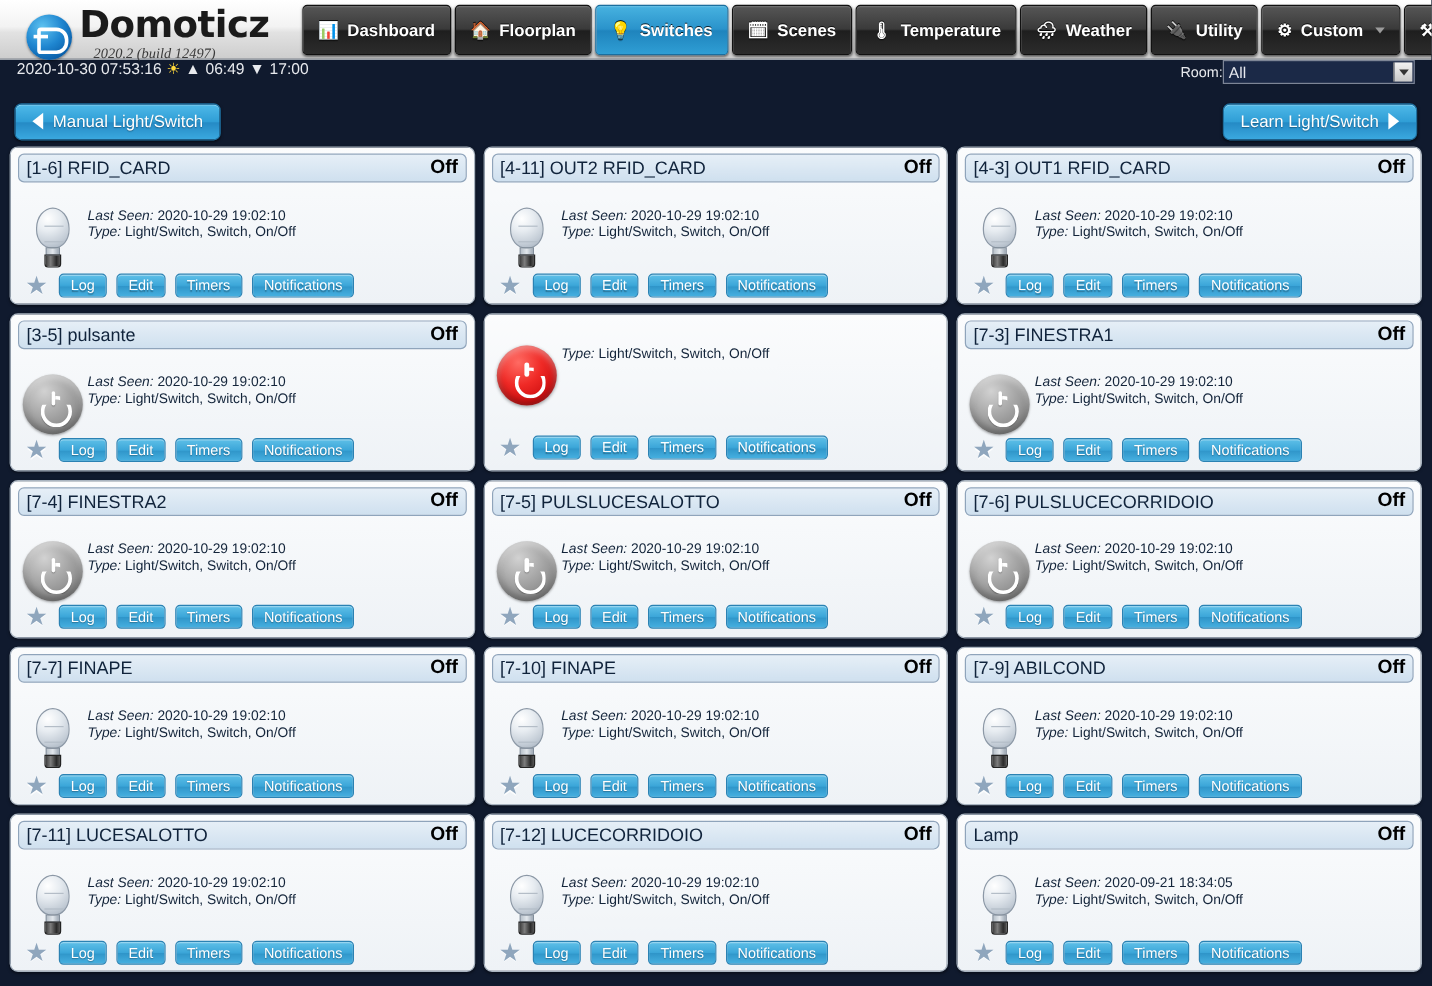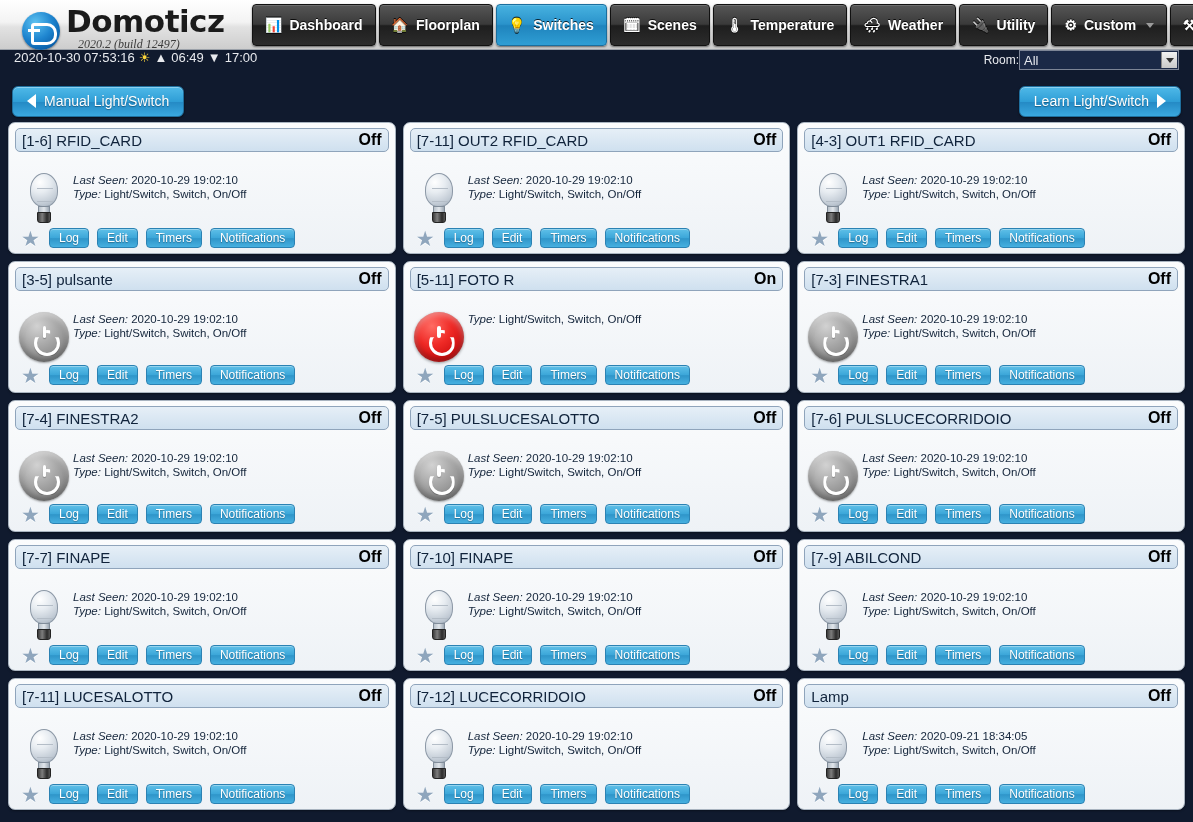--- a/index.html
+++ b/index.html
@@ -358,21 +358,21 @@
         <div class="mini-btn">
           <span>Timers</span>
         </div>
         <div class="mini-btn">
           <span>Notifications</span>
         </div>
       </div>
     </div>
     <div class="card">
       <div class="card-head">
-        <span class="card-title">[7-11] OUT2 RFID_CARD</span>
+        <span class="card-title">[4-11] OUT2 RFID_CARD</span>
         <span class="card-state">Off</span>
       </div>
       <div class="card-body">
         <div class="icon-col">
           <div class="bulb">
             <div class="glass"></div>
             <div class="neck"></div>
             <div class="base"></div>
           </div>
         </div>
@@ -457,24 +457,20 @@
         </div>
         <div class="mini-btn">
           <span>Timers</span>
         </div>
         <div class="mini-btn">
           <span>Notifications</span>
         </div>
       </div>
     </div>
     <div class="card">
-      <div class="card-head">
-        <span class="card-title">[5-11] FOTO R</span>
-        <span class="card-state">On</span>
-      </div>
       <div class="card-body">
         <div class="icon-col">
           <div class="pwr on">
             <span class="glyph"></span>
           </div>
         </div>
         <div class="meta-col">
           <div class="meta-line"><em>Type:</em> <span>Light/Switch, Switch, On/Off</span></div>
         </div>
       </div>

